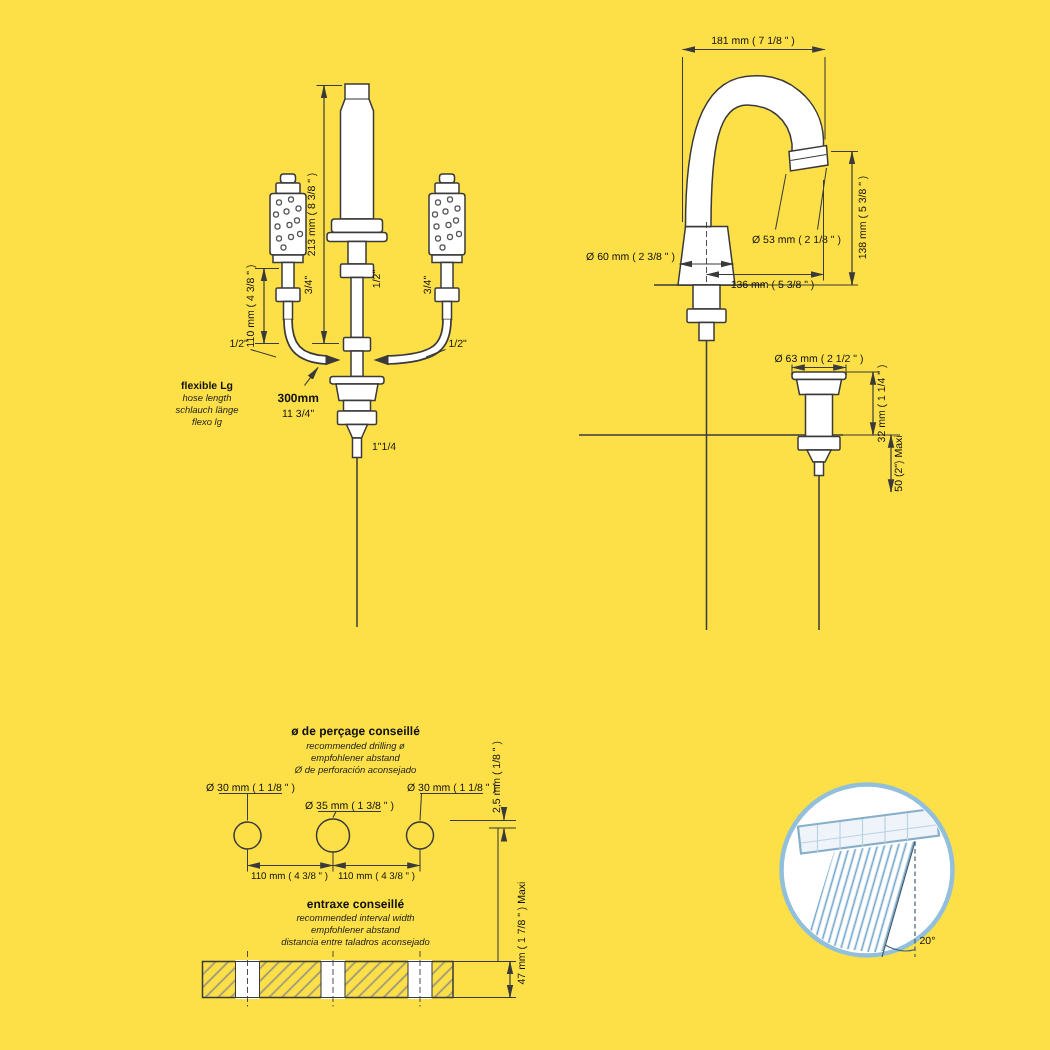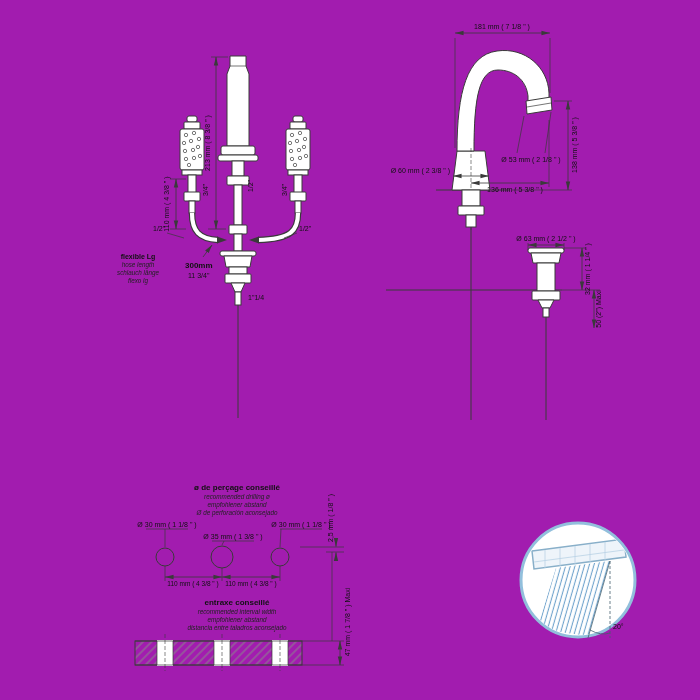--- a/index.html
+++ b/index.html
@@ -1,16 +1,16 @@
 <!DOCTYPE html>
 <html><head>
 <meta charset="utf-8">
 <style>
   html,body{margin:0;padding:0;background:#fff;}
-  .stage{position:relative;width:700px;height:700px;background:#a21caf;overflow:hidden;}
+  .stage{position:relative;width:700px;height:700px;background:#fde047;overflow:hidden;}
   svg{position:absolute;left:0;top:0;}
   svg text{font-family:"Liberation Sans","DejaVu Sans",sans-serif;font-size:7px;fill:#111;}
   .b{font-weight:bold;}
   .i{font-style:italic;font-size:6.3px;fill:#222;}
   .big{font-size:8px;}
   .sm{font-size:6.5px;}
   .mid{text-anchor:middle;}
   .end{text-anchor:end;}
   .ln{stroke:#3a3a3a;stroke-width:1;fill:none;}
   .fillw{fill:#fff;stroke:#3a3a3a;stroke-width:1;}

